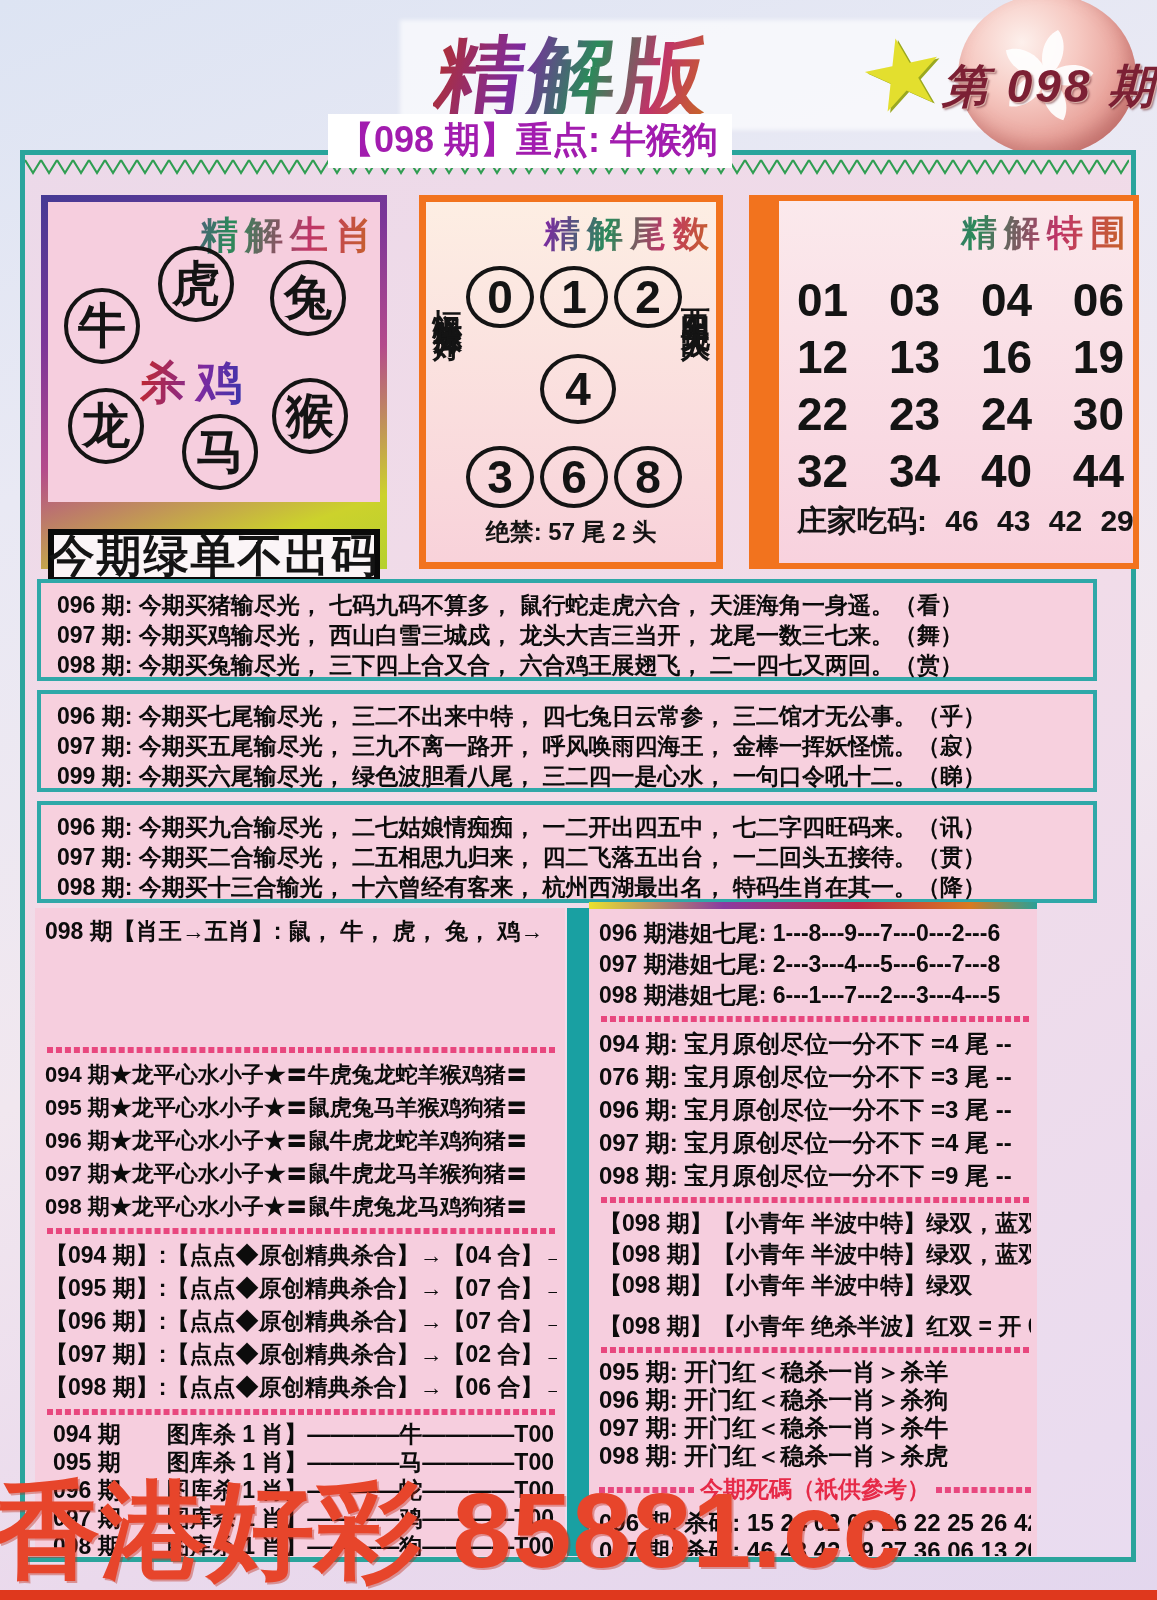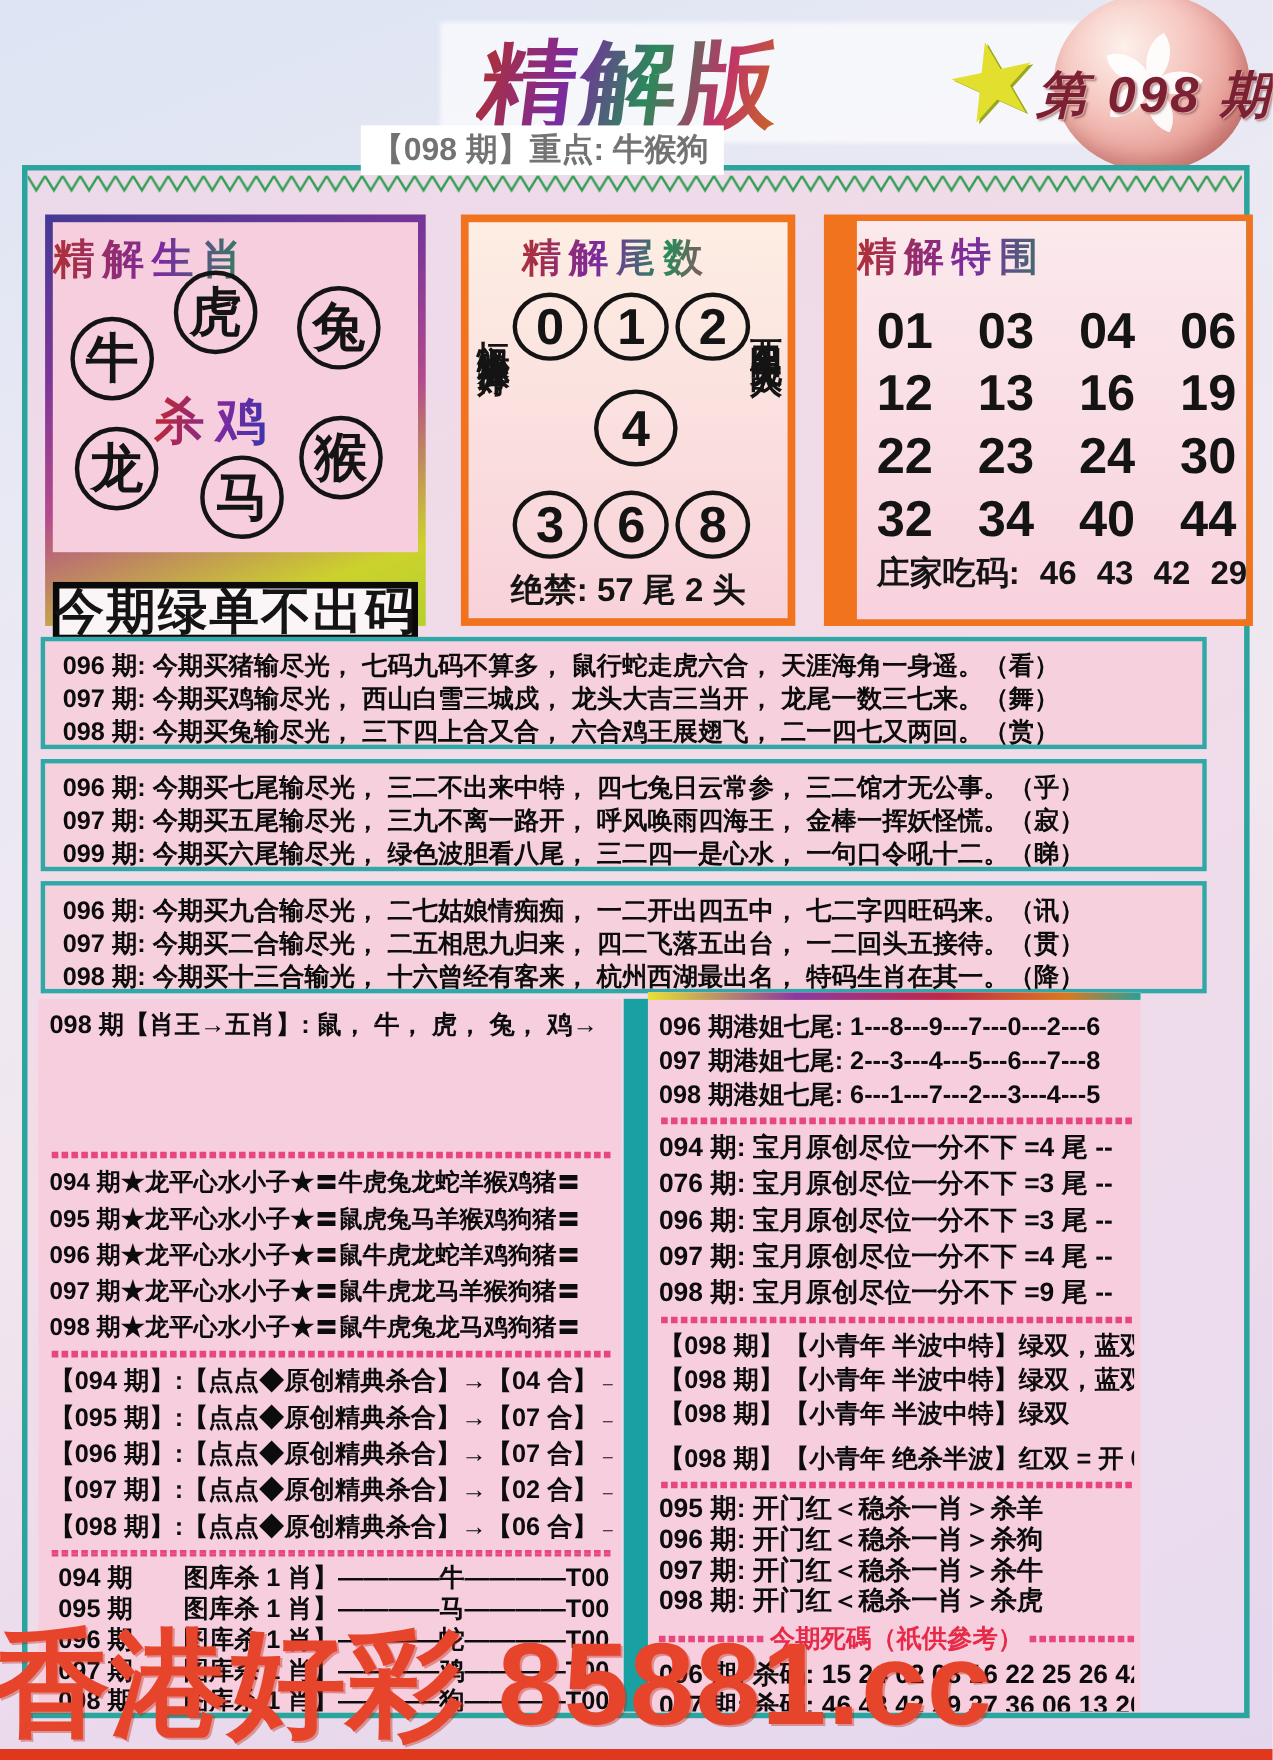--- a/index.html
+++ b/index.html
@@ -16,45 +16,45 @@
   
   .mast-bg{ position:absolute; left:400px; top:20px; width:600px; height:110px; background:rgba(255,255,255,.65); filter:blur(2px); }
   .masthead{ position:absolute; left:436px; top:18px; font-size:88px; font-weight:bold; transform:skewX(-7deg); letter-spacing:4px; white-space:nowrap; }
   .mast-star{ position:absolute; left:860px; top:18px; font-size:96px; color:#e3df2e; text-shadow:2px 2px 0 #9aa820; transform:rotate(-12deg); }
   .sphere{ position:absolute; left:958px; top:-6px; width:178px; height:162px; border-radius:50%;
     background:radial-gradient(circle at 36% 30%, #fdf0ec 0%, #f6c9c2 35%, #e9a49c 62%, #d4847e 85%, #c8766f 100%);
     box-shadow:inset -6px -10px 18px rgba(150,60,60,.35); }
   .sphere svg{ position:absolute; left:8px; top:6px; }
   .issue-badge{ position:absolute; left:942px; top:56px; font-size:46px; font-weight:bold; color:#7c2034;
     letter-spacing:3px; white-space:nowrap; text-shadow:1px 1px 0 #d8b0a8, 2px 2px 2px rgba(90,20,30,.5); z-index:5;font-style:italic; }
-  .keypoint{ position:absolute; left:328px; top:114px; background:#ffffff; color:#737373; font-size:29px; font-weight:bold;
+  .keypoint{ position:absolute; left:328px; top:114px; background:#ffffff; color:#a21caf; font-size:36px; font-weight:bold;
     padding:2px 14px 3px 10px; white-space:nowrap; z-index:4; }
   
   .frame{ position:absolute; left:20px; top:150px; width:1116px; height:1412px; border:5px solid #2aa49c;
     background:linear-gradient(150deg,#ecd9e9 0%,#f2dce8 45%,#e9dcf0 100%); }
   .zigzag{ position:absolute; left:0; top:2px; }
   
   .box1{ position:absolute; left:16px; top:40px; width:346px; height:374px; padding:7px;
     background:linear-gradient(160deg,#453a94 0%,#7c3698 30%,#b44a8c 55%,#ccd22c 85%,#b6d02e 100%); }
   .box1-inner{ position:relative; width:100%; height:300px; background:#f6cede; }
-  .box-title{ text-align:left; font-size:38px; font-weight:bold; letter-spacing:7px; padding-top:8px; white-space:nowrap; }
+  .box-title{ text-align:right; font-size:38px; font-weight:bold; letter-spacing:7px; padding-top:8px; white-space:nowrap; }
   .zcircle{ position:absolute; width:76px; height:76px; border:4px solid #141414; border-radius:50%;
     display:flex; align-items:center; justify-content:center; font-size:48px; font-weight:bold; color:#141414; }
   .kill-label{ position:absolute; left:92px; top:150px; font-size:46px; font-weight:bold; letter-spacing:10px;
     background:linear-gradient(100deg,#c42828 0%,#7c2aa0 55%,#2838b0 100%); -webkit-background-clip:text; background-clip:text; color:transparent; }
   .green-note{ margin-top:27px; border:6px solid #0a0a0a; background:#fbf5f7; height:54px; display:flex; align-items:center;
     justify-content:center; font-size:45px; font-weight:bold; color:#141414; letter-spacing:2px; white-space:nowrap; }
   .box2{ position:absolute; left:394px; top:40px; width:304px; height:374px; border:7px solid #f2731e;
     background:linear-gradient(180deg,#fdeee3 0%,#f8d2da 100%); }
   .motto{ position:absolute; top:84px; writing-mode:vertical-rl; text-orientation:upright; font-size:29px; font-weight:bold;
     color:#141414; letter-spacing:4px; height:276px; }
   .motto.left{ left:2px; } .motto.right{ right:0px; }
   .tcircle{ position:absolute; width:68px; height:62px; border:4px solid #141414; border-radius:50%;
     display:flex; align-items:center; justify-content:center; font-size:46px; font-weight:bold; color:#141414; }
-  .ban-note{ position:absolute; left:0; top:314px; width:100%; text-align:center; font-size:30px; font-weight:bold; color:#141414; white-space:nowrap; }
+  .ban-note{ position:absolute; left:0; top:314px; width:100%; text-align:center; font-size:24px; font-weight:bold; color:#141414; white-space:nowrap; }
   .box3{ position:absolute; left:724px; top:40px; width:390px; height:374px; border:6px solid #f2731e; border-left:30px solid #f2731e;
     background:linear-gradient(180deg,#fbe9ec 0%,#f8d2de 100%); }
   .range-rows{ padding:14px 0 0 18px; }
   .range-row{ font-size:46px; font-weight:bold; color:#141414; line-height:57px; word-spacing:28px; white-space:nowrap; }
   .banker-note{ position:absolute; left:18px; top:300px; font-size:30px; font-weight:bold; color:#141414; word-spacing:10px; white-space:nowrap; }
   
   .verse{ position:absolute; left:12px; width:1060px; height:102px; border:4px solid #2fa8a8; background:#f7d0de; padding:7px 10px 0 16px; }
   .verse .vrow{ font-size:23px; font-weight:bold; color:#0c0c0c; line-height:30px; white-space:nowrap; overflow:hidden; }
   
   .lcol{ position:absolute; left:10px; top:753px; width:530px; height:648px; background:#f6cede; padding:8px 8px 0 10px; overflow:hidden; }

